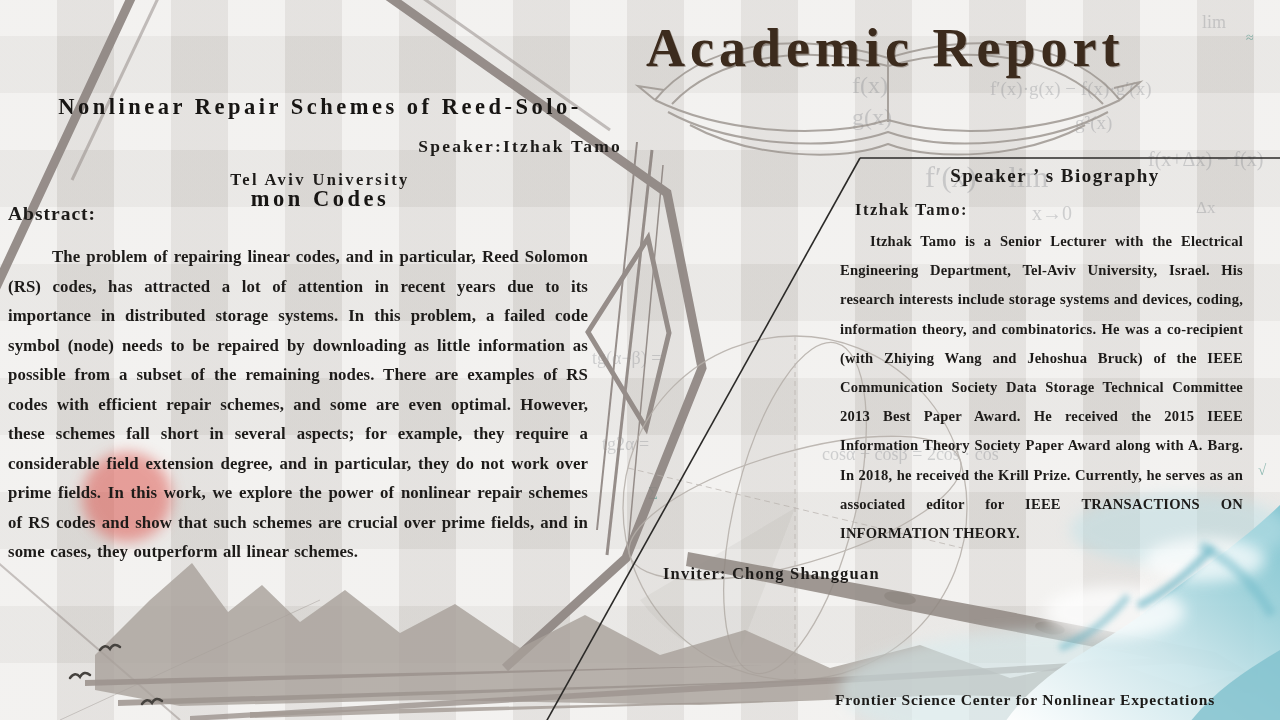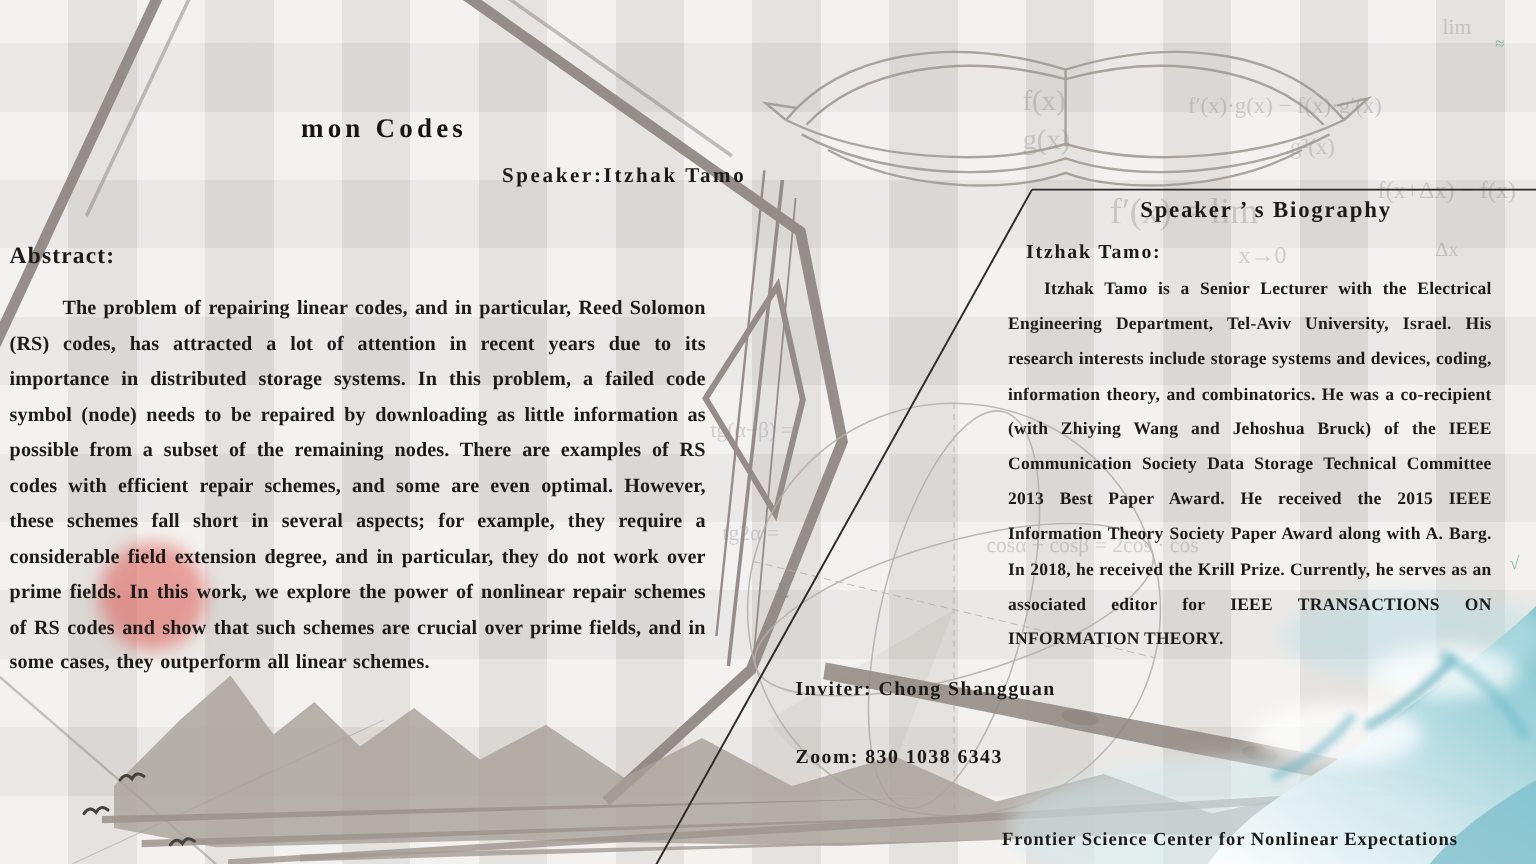--- a/index.html
+++ b/index.html
@@ -139,35 +139,37 @@
       <path d="M1200,545 C1230,560 1255,585 1272,615" stroke="#6fbac9" stroke-width="10" fill="none" opacity="0.5" filter="url(#blur3)"></path>
       <path d="M1190,722 C1215,690 1250,668 1280,650 L1280,722 Z" fill="#7fc0cd" opacity="0.8"></path>
     </g>
 
     <g stroke="#2b2a28" stroke-width="1.6" fill="none">
       <path d="M860,158 L1280,158"></path>
       <path d="M860,158 L546,722"></path>
     </g>
   </svg>
 
+  <div class="txt brand">Academic Report</div>
 
   <div class="txt title">
+    <div>Nonlinear Repair Schemes of Reed-Solo-</div>
     <div>mon Codes</div>
   </div>
   <div class="txt speaker">Speaker:Itzhak Tamo</div>
+  <div class="txt affil">Tel Aviv University</div>
   <div class="txt abs-label">Abstract:</div>
   <div class="txt abs-text">The problem of repairing linear codes, and in particular, Reed Solomon (RS) codes, has attracted a lot of attention in recent years due to its importance in distributed storage systems. In this problem, a failed code symbol (node) needs to be repaired by downloading as little information as possible from a subset of the remaining nodes. There are examples of RS codes with efficient repair schemes, and some are even optimal. However, these schemes fall short in several aspects; for example, they require a considerable field extension degree, and in particular, they do not work over prime fields. In this work, we explore the power of nonlinear repair schemes of RS codes and show that such schemes are crucial over prime fields, and in some cases, they outperform all linear schemes.</div>
 
   <div class="txt bio-head">Speaker ’ s Biography</div>
   <div class="txt bio-name">Itzhak Tamo:</div>
   <div class="txt bio-text">Itzhak Tamo is a Senior Lecturer with the Electrical Engineering Department, Tel-Aviv University, Israel. His research interests include storage systems and devices, coding, information theory, and combinatorics. He was a co-recipient (with Zhiying Wang and Jehoshua Bruck) of the IEEE Communication Society Data Storage Technical Committee 2013 Best Paper Award. He received the 2015 IEEE Information Theory Society Paper Award along with A. Barg. In 2018, he received the Krill Prize. Currently, he serves as an associated editor for IEEE TRANSACTIONS ON INFORMATION THEORY.</div>
 
   <div class="txt meeting">
     <div>Inviter: Chong Shangguan</div>
-    <div>Zoom: 830 1038 6343</div>
     
   </div>
 
   <div class="txt footer">
     <div>Frontier Science Center for Nonlinear Expectations</div>
     
   </div>
 
 </div>
 

